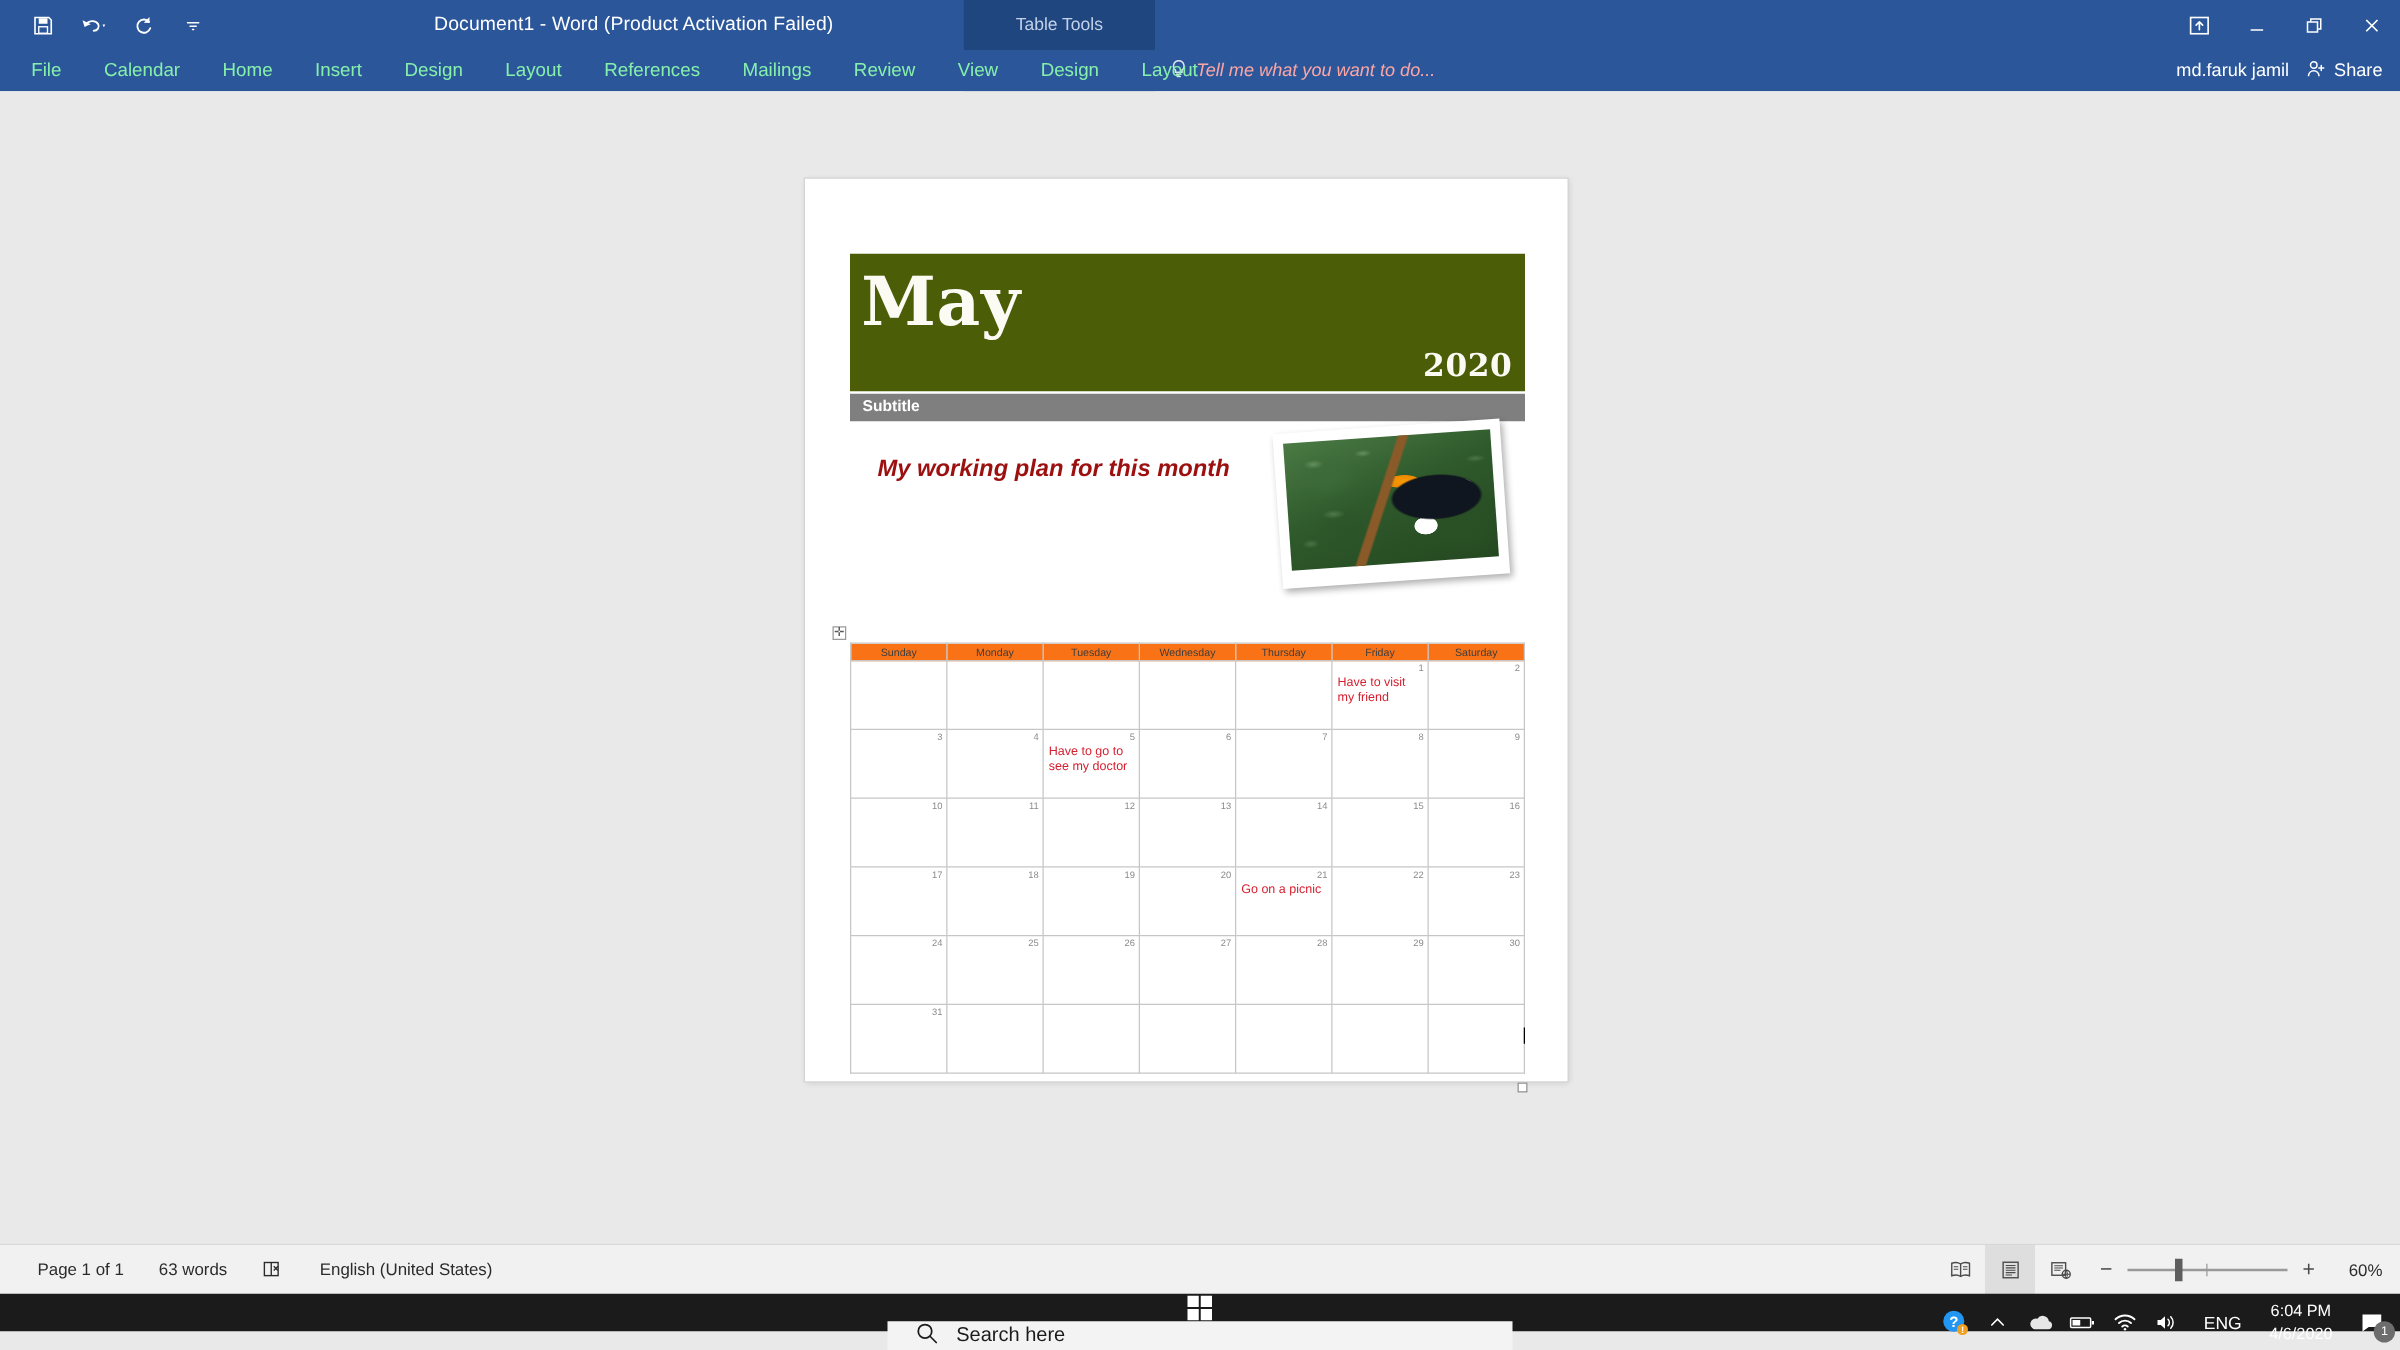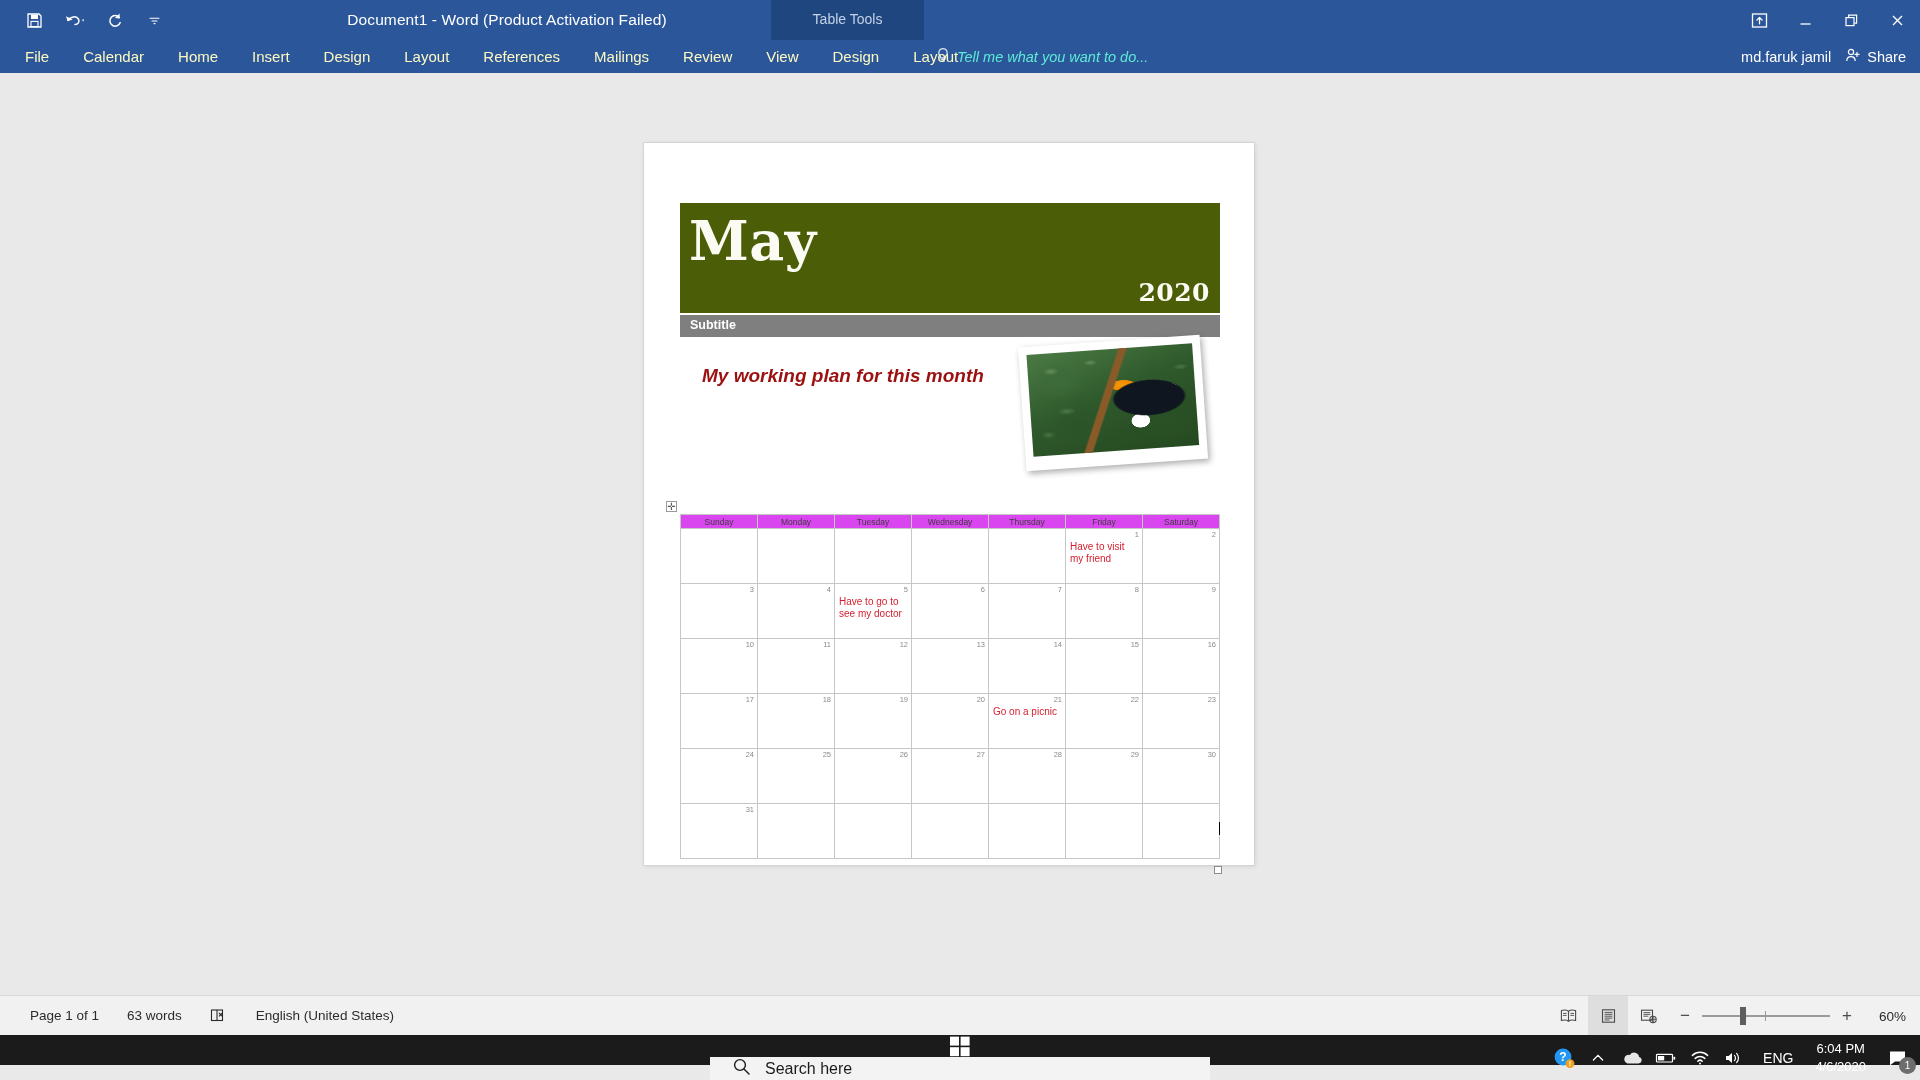--- a/index.html
+++ b/index.html
@@ -45,27 +45,27 @@
   }
 
   
   .ribbon {
     position: absolute; left: 0; top: 40px; width: 1920px; height: 33px;
     background: #2b579a;
   }
   .tabs { display: flex; align-items: center; height: 33px; padding-left: 8px; }
   .tab {
     padding: 0 17px; height: 33px; line-height: 33px;
-    color: #fef9c3; font-size: 15px; white-space: nowrap;
+    color: #86efac; font-size: 15px; white-space: nowrap;
   }
   .tab.tt { position: relative; z-index: 2; }
   .tellme {
     position: absolute; left: 936px; top: 0; height: 33px;
     display: flex; align-items: center; gap: 7px;
-    color: #5eead4; font-size: 14.5px; font-style: italic;
+    color: #fca5a5; font-size: 14.5px; font-style: italic;
   }
   .share-area {
     position: absolute; right: 0; top: 0; height: 33px;
     display: flex; align-items: center; gap: 14px; padding-right: 14px;
     color: #ffffff; font-size: 14.5px; text-align: right;
   }
   .share-btn { display: flex; align-items: center; gap: 6px; }
 
   
   .canvas { position: absolute; left: 0; top: 73px; width: 1920px; height: 922px; background: #e9e9e9; }
@@ -144,21 +144,21 @@
     color: #5a5a5a; font-size: 10px; line-height: 9px; text-align: center;
   }
 
   
   .calendar {
     position: absolute; left: 36px; top: 371px;
     width: 540px;
     border-collapse: collapse; table-layout: fixed;
   }
   .calendar th {
-    background: #d946ef; border: 1px solid #c6c6c6;
+    background: #f97316; border: 1px solid #c6c6c6;
     font-size: 8.5px; font-weight: normal; color: #3d3d3d;
     height: 14px; text-align: center;
   }
   .calendar td {
     border: 1px solid #c6c6c6; vertical-align: top;
     height: 55px; padding: 1px 3px 2px 4px;
   }
   .daynum { display: block; text-align: right; font-size: 7.5px; color: #8a8a8a; }
   .event { font-size: 10px; color: #d62030; line-height: 1.22; margin-top: 2px; }
   .doc-cursor {

